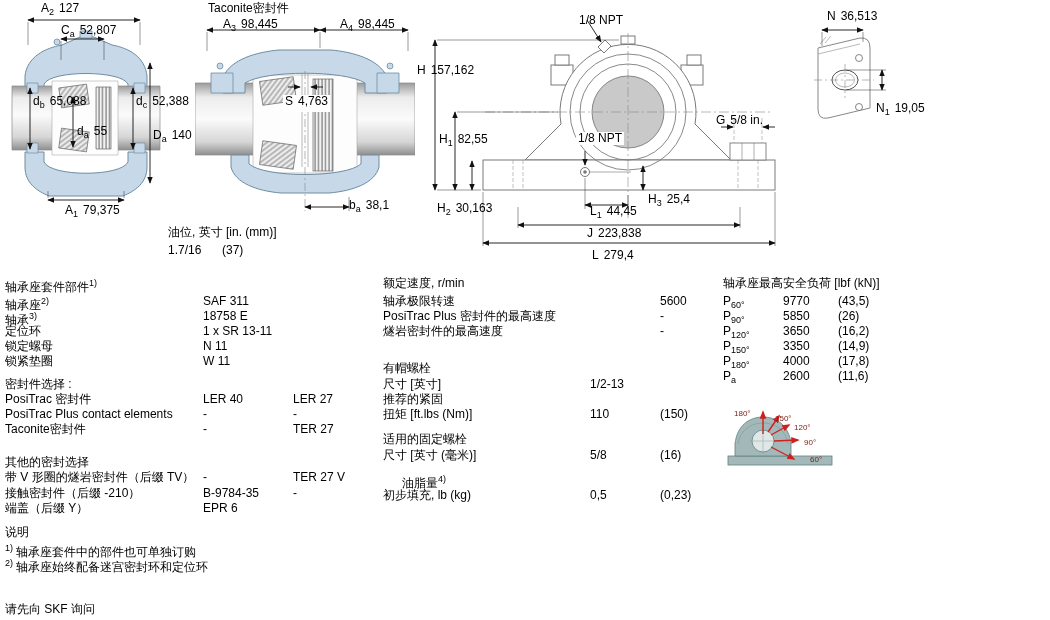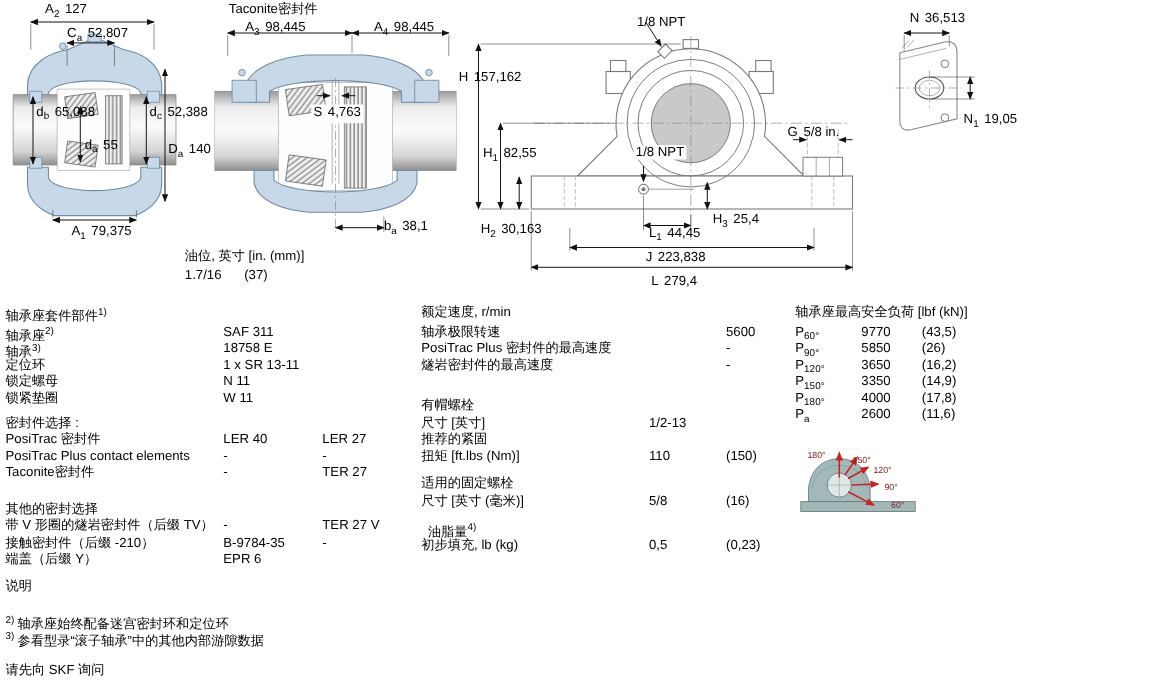--- a/index.html
+++ b/index.html
@@ -313,22 +313,22 @@
       <span class="c1">B-9784-35</span>
       <span class="c2">-</span>
     </div>
   <div class="row lc" style="left:5px;top:501px">
       <span class="lab">端盖（后缀 Y）</span>
       <span class="c1">EPR 6</span>
       <span class="c2"></span>
     </div>
 
   <div class="hdr" style="left:5px;top:525px">说明</div>
+  <div class="row" style="left:5px;top:541px"><sup class="nsup">1)</sup><span>轴承座套件中的部件也可单独订购</span></div>
   <div class="row" style="left:5px;top:556px"><sup class="nsup">2)</sup><span>轴承座始终配备迷宫密封环和定位环</span></div>
-  <div class="row" style="left:5px;top:571px"><sup class="nsup">3)</sup><span>参看型录“滚子轴承”中的其他内部游隙数据</span></div>
   <div class="hdr" style="left:5px;top:602px">请先向 SKF 询问</div>
 
   <div class="hdr" style="left:383px;top:276px">额定速度, r/min</div>
   <div class="row mc" style="left:383px;top:294px">
       <span class="lab">轴承极限转速</span>
       <span class="c2">5600</span>
     </div>
   <div class="row mc" style="left:383px;top:309px">
       <span class="lab">PosiTrac Plus 密封件的最高速度</span>
       <span class="c2">-</span>
@@ -352,21 +352,21 @@
       <span class="c2">(150)</span>
     </div>
 
   <div class="hdr" style="left:383px;top:432px">适用的固定螺栓</div>
   <div class="row mc" style="left:383px;top:448px">
       <span class="lab">尺寸 [英寸 (毫米)]</span>
       <span class="c1">5/8</span>
       <span class="c2">(16)</span>
     </div>
 
-  <div class="hdr" style="left:389px;top:472px"><span>油脂量</span><sup>4)</sup></div>
+  <div class="hdr" style="left:402px;top:472px"><span>油脂量</span><sup>4)</sup></div>
   <div class="row mc" style="left:383px;top:488px">
       <span class="lab">初步填充, lb (kg)</span>
       <span class="c1">0,5</span>
       <span class="c2">(0,23)</span>
     </div>
 
   <div class="hdr" style="left:723px;top:276px">轴承座最高安全负荷 [lbf (kN)]</div>
   <div class="row pc" style="left:723px;top:294px">
       <span class="lab"><span>P</span><sub>60°</sub></span>
       <span class="c1">9770</span>

